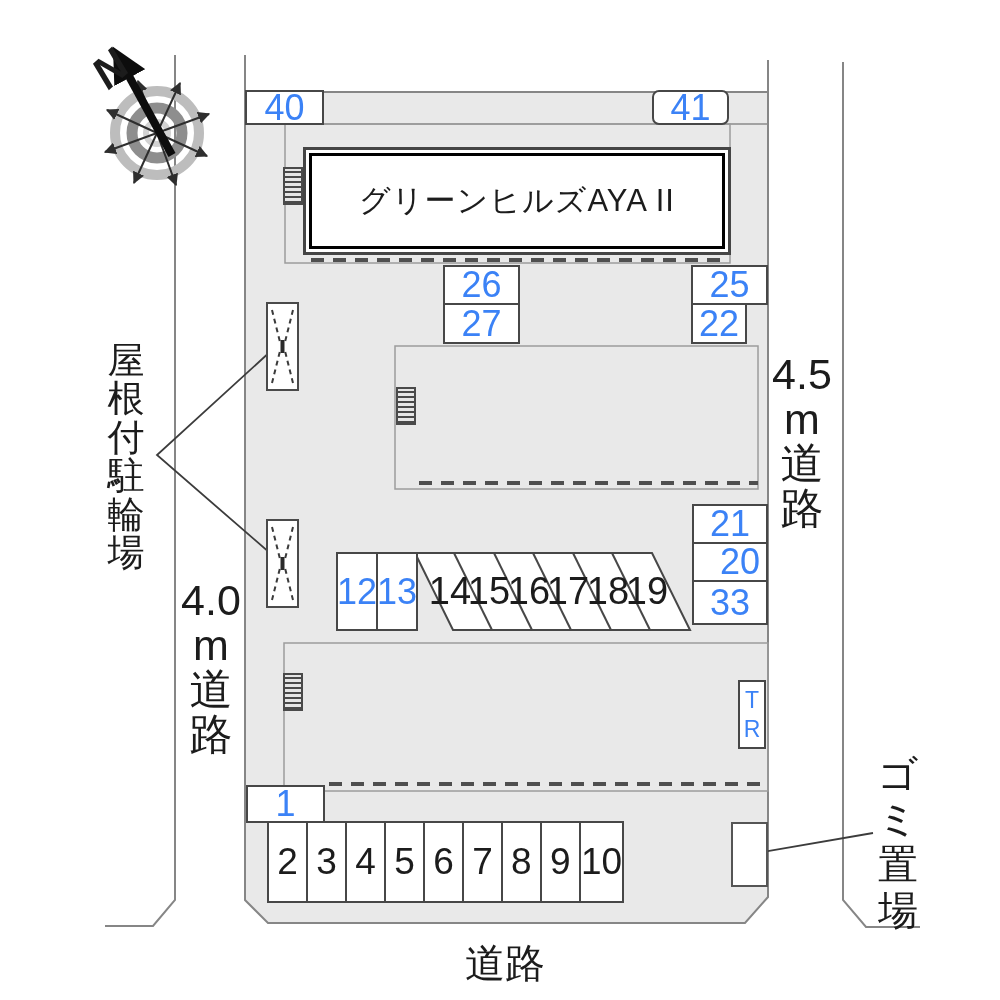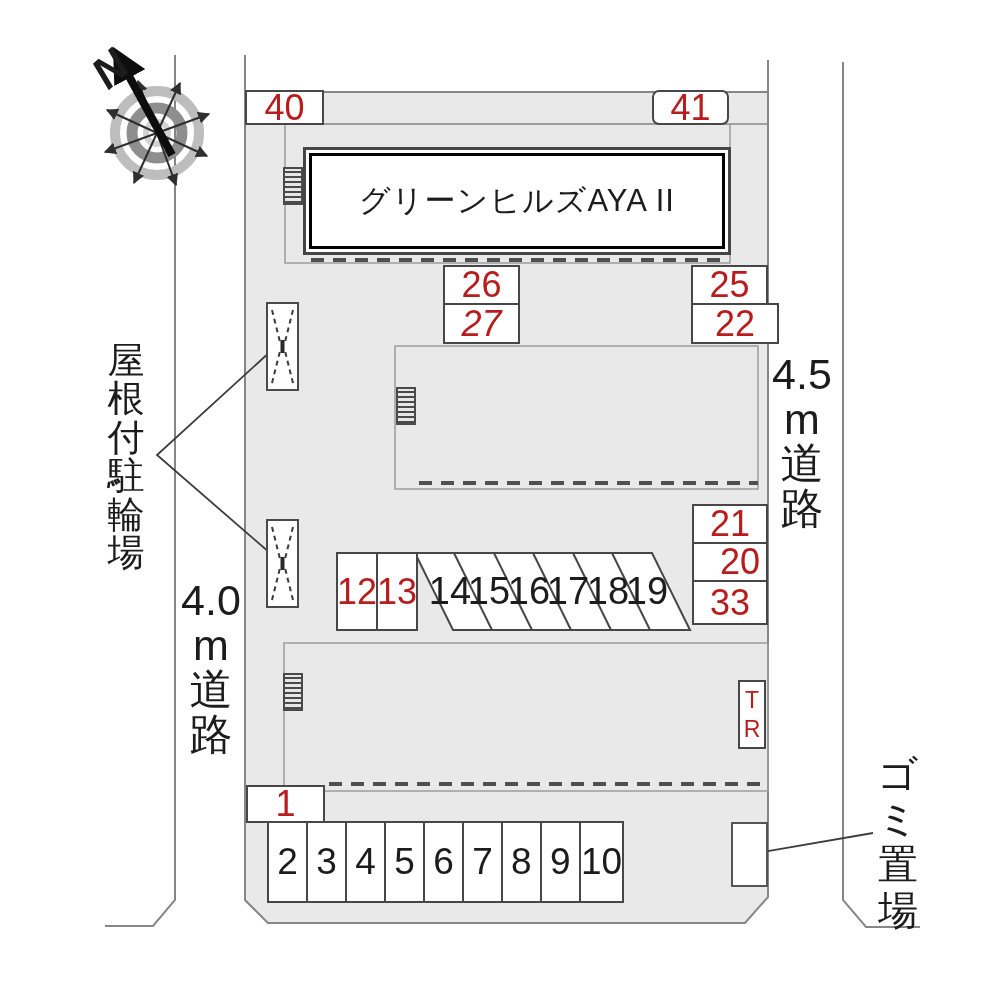--- a/index.html
+++ b/index.html
@@ -1,21 +1,21 @@
 <!DOCTYPE html>
 <html><head>
 <meta charset="utf-8">
 <style>
   html,body{margin:0;padding:0;background:#fff;}
   #stage{position:relative;width:1000px;height:1000px;background:#fff;
          font-family:"Liberation Sans","DejaVu Sans",sans-serif;color:#1c1c1c;overflow:hidden;}
   #baseSvg{position:absolute;left:0;top:0;}
   .numbox{position:absolute;background:#fff;border:2px solid #474747;
           display:flex;align-items:center;justify-content:center;
-          font-size:36px;color:#b91c1c;box-sizing:border-box;}
+          font-size:36px;color:#3b82f6;box-sizing:border-box;}
   .bldg{position:absolute;background:#454545;box-sizing:border-box;}
   .bldg-inner{position:absolute;inset:6px;background:#fff;border:3px solid #000000;
               box-shadow:0 0 0 3px #fff;display:flex;align-items:center;justify-content:center;
               font-size:31px;letter-spacing:1px;}
   .bldg-inner.hatch{background:repeating-linear-gradient(45deg,#b3b3b3 0 5px,#f3f3f3 5px 13px);}
   .name-band{display:block;width:100%;background:#fff;text-align:center;padding:4px 0;}
   .dash{position:absolute;height:4px;
         background:repeating-linear-gradient(90deg,#4f4f4f 0 13px,transparent 13px 22px);}
   .stairs{position:absolute;width:20px;height:38px;border:2px solid #4a4a4a;box-sizing:border-box;
           background:repeating-linear-gradient(0deg,#4a4a4a 0 2px,#e6e6e6 2px 5px);}
@@ -83,23 +83,23 @@
       <line x1="207" y1="156" x2="107" y2="110" stroke="#2e2e2e" stroke-width="2" marker-start="url(#ah)" marker-end="url(#ah)"></line>
       <line x1="172" y1="155" x2="118" y2="56" stroke="#0d0d0d" stroke-width="8" marker-end="url(#ahb)"></line>
       <text x="120" y="80" font-size="44" font-weight="bold" font-style="italic" transform="rotate(-42 120 80)" text-anchor="middle" fill="#0d0d0d">N</text>
     </g>
   </svg>
 
   <div class="numbox" style="left:245px;top:90px;width:79px;height:35px;">40</div>
   <div class="numbox" style="left:652px;top:90px;width:77px;height:35px;border-radius:7px;">41</div>
 
   <div class="numbox" style="left:443px;top:265px;width:77px;height:40px;">26</div>
-  <div class="numbox" style="left:443px;top:303px;width:77px;height:41px;font-style:italic;">27</div>
+  <div class="numbox" style="left:443px;top:303px;width:77px;height:41px;">27</div>
   <div class="numbox" style="left:691px;top:265px;width:77px;height:40px;">25</div>
-  <div class="numbox" style="left:691px;top:303px;width:88px;height:41px;">22</div>
+  <div class="numbox" style="left:691px;top:303px;width:56px;height:41px;">22</div>
 
   <div class="numbox" style="left:692px;top:504px;width:76px;height:40px;">21</div>
   <div class="numbox" style="left:692px;top:542px;width:76px;height:40px;padding-left:20px;">20</div>
   <div class="numbox" style="left:692px;top:580px;width:76px;height:45px;text-align:right;">33</div>
 
   <div class="numbox" style="left:336px;top:552px;width:42px;height:79px;">12</div>
   <div class="numbox" style="left:376px;top:552px;width:42px;height:79px;">13</div>
 
   <div class="numbox" style="left:246px;top:785px;width:79px;height:38px;">1</div>
 
@@ -179,14 +179,15 @@
     <span>路</span>
   </div>
 
   <div class="vcol" style="left:874px;top:752px;width:48px;font-size:40px;">
     <span style="line-height:1.13;">ゴ</span>
     <span style="line-height:1.13;">ミ</span>
     <span style="line-height:1.13;">置</span>
     <span style="line-height:1.13;">場</span>
   </div>
 
+  <div style="position:absolute;left:430px;top:936px;width:150px;text-align:center;font-size:40px;">道路</div>
 
 </div>
 
 </body></html>

